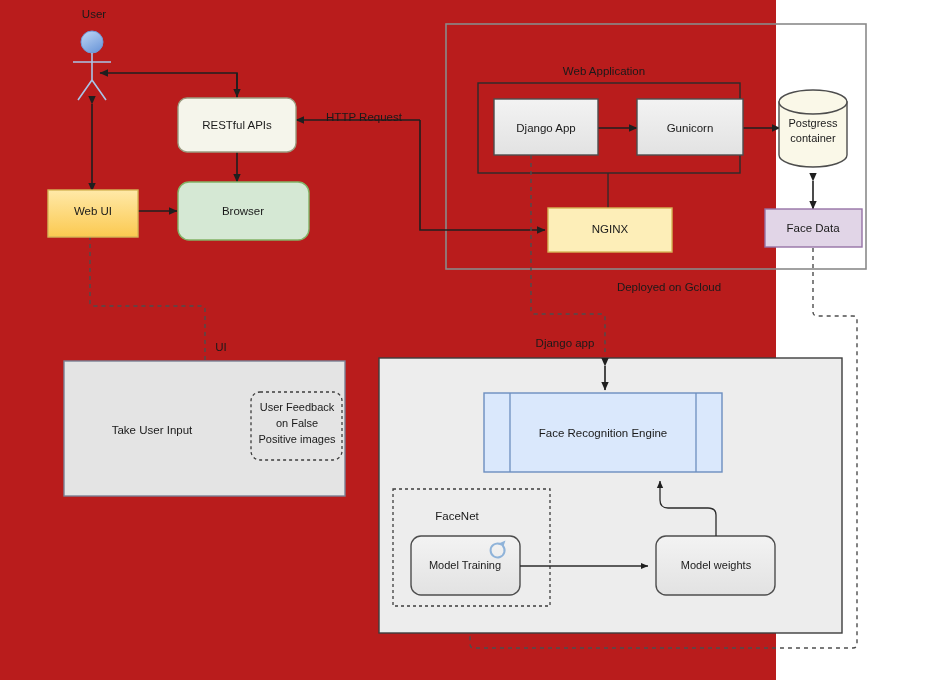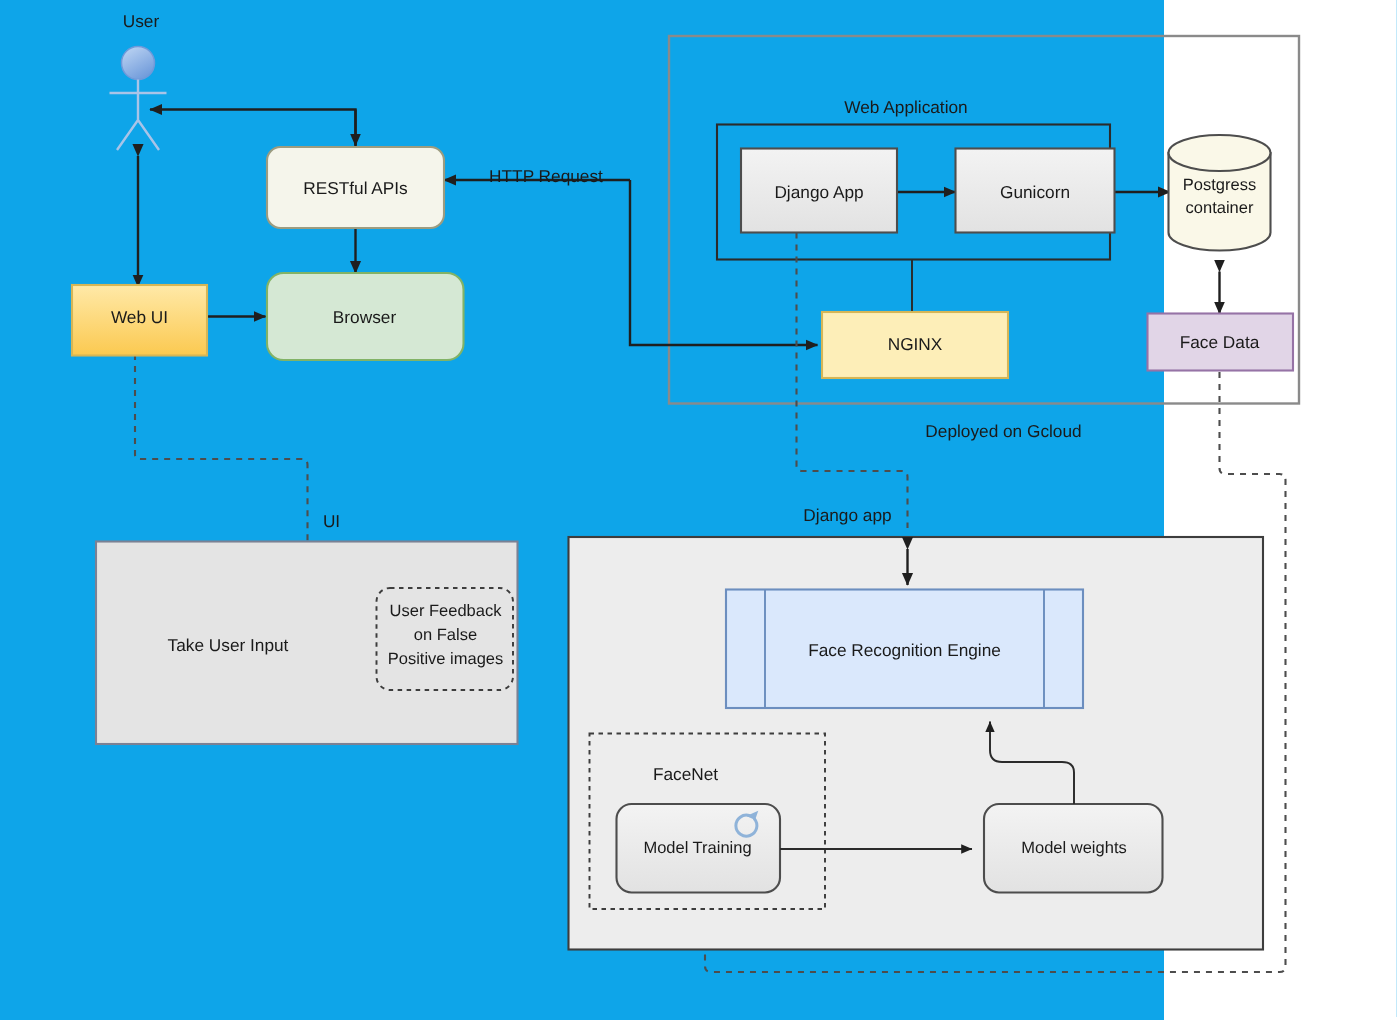--- a/index.html
+++ b/index.html
@@ -1,18 +1,18 @@
 <!DOCTYPE html>
 <html><head>
 <meta charset="utf-8">
 <style>
   html,body{margin:0;padding:0;background:#ffffff;}
   body{width:931px;height:680px;overflow:hidden;
        font-family:"Liberation Sans","DejaVu Sans",sans-serif;}
-  #stage{position:relative;width:776px;height:680px;background:#0ea5e9;}
+  #stage{position:relative;width:776px;height:680px;background:#b91c1c;}
   svg#diagram{position:absolute;left:0;top:0;width:931px;height:680px;}
   .lbl{font-family:"Liberation Sans","DejaVu Sans",sans-serif;
        font-size:11.5px;fill:#1a1a1a;text-anchor:middle;dominant-baseline:middle;}
   .lbl-sm{font-size:11px;}
   .edge{fill:none;stroke:#1f1f1f;stroke-width:1.6;}
   .edge-thin{fill:none;stroke:#2b2b2b;stroke-width:1.3;}
   .dash{fill:none;stroke:#4d4d4d;stroke-width:1.4;stroke-dasharray:4 4;}
   .boxline{stroke:#8a8a8a;stroke-width:1.6;fill:none;}
   .dashbox{fill:none;stroke:#3d3d3d;stroke-width:1.3;stroke-dasharray:3 3;}
 </style>

